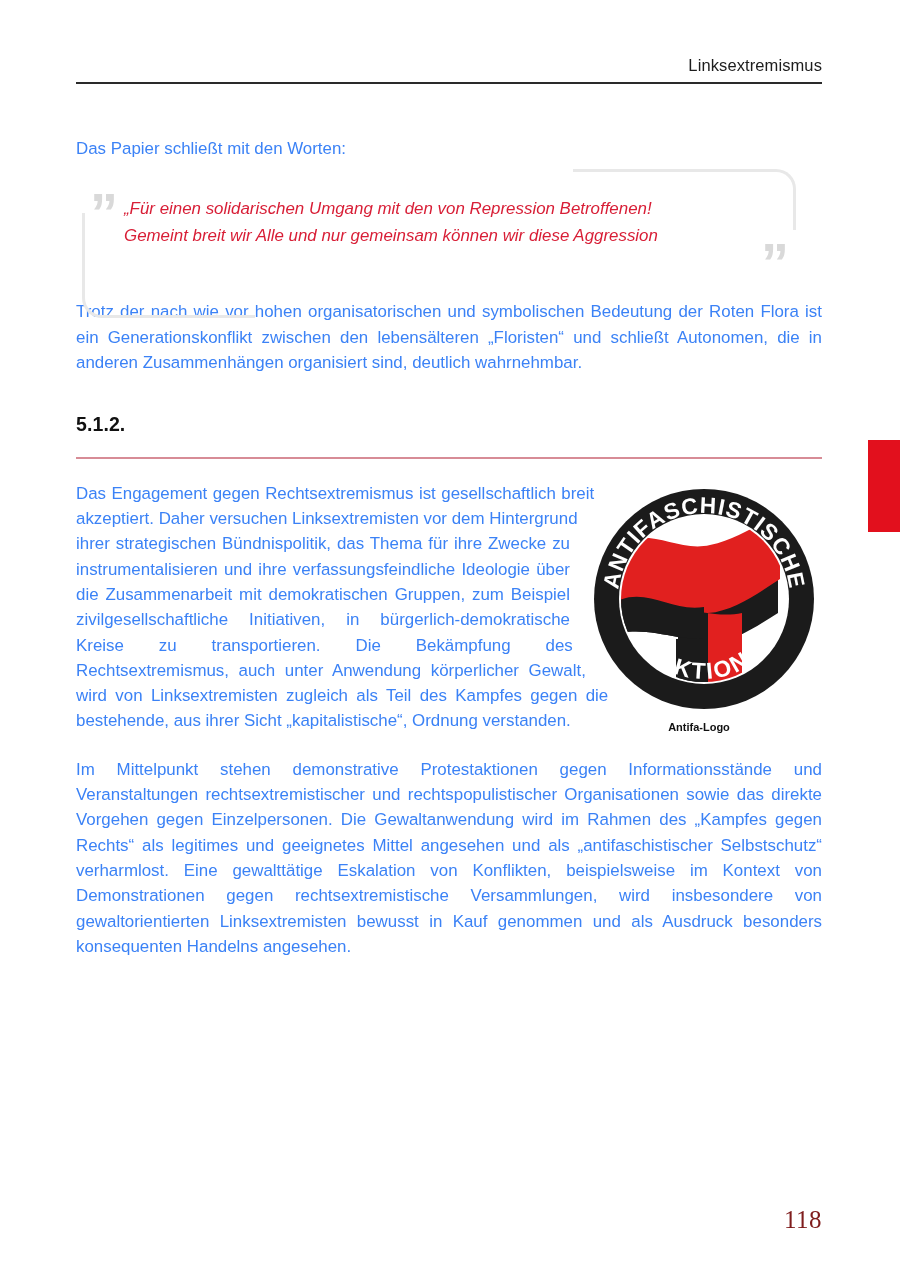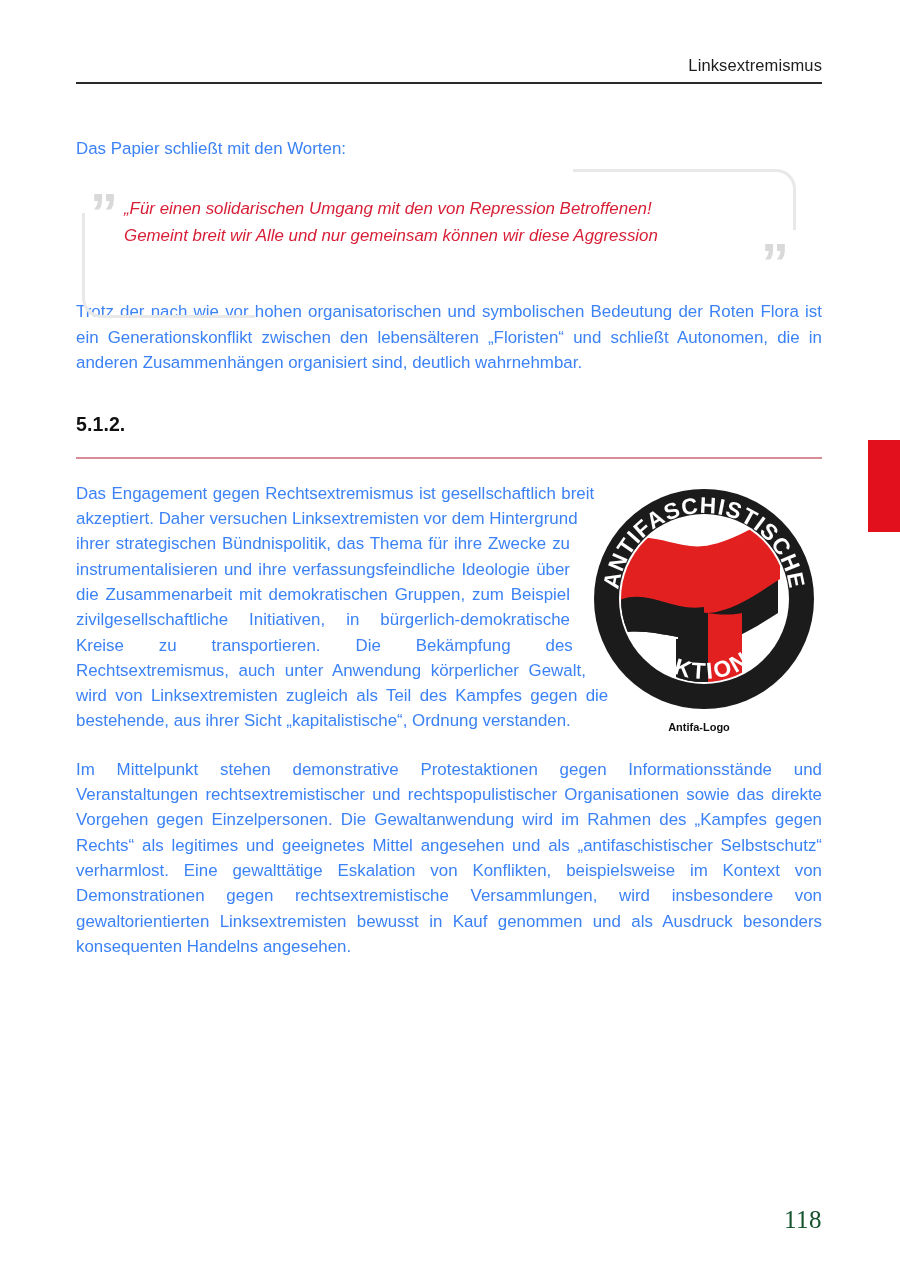--- a/index.html
+++ b/index.html
@@ -172,21 +172,21 @@
     padding-right: 10px;
   }
 
   
   .page-number {
     position: absolute;
     right: 78px;
     bottom: 42px;
     font-family: "Liberation Serif", serif;
     font-size: 25px;
-    color: #14532d;
+    color: #7f1d1d;
     letter-spacing: .5px;
   }
 
   .para-gap { height: 22px; }
 </style>
 </head>
 <body>
 
 <div class="page">
 

